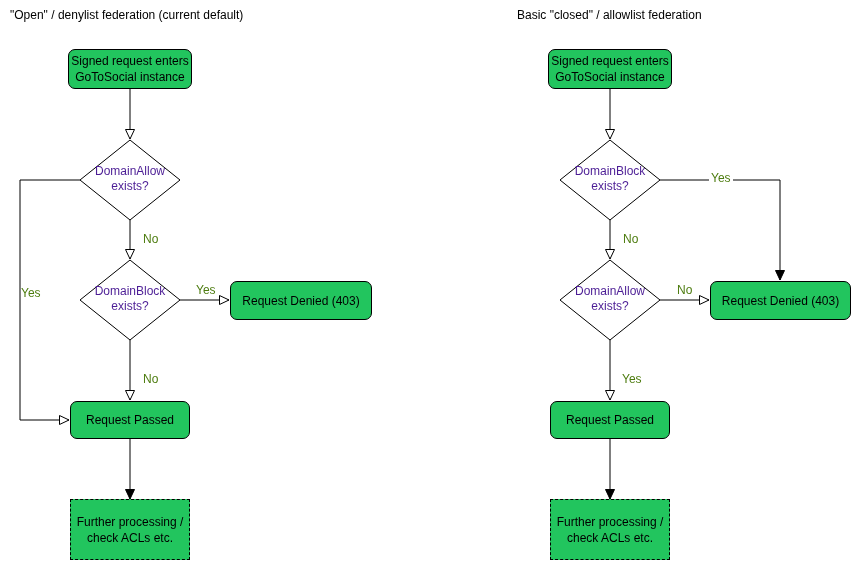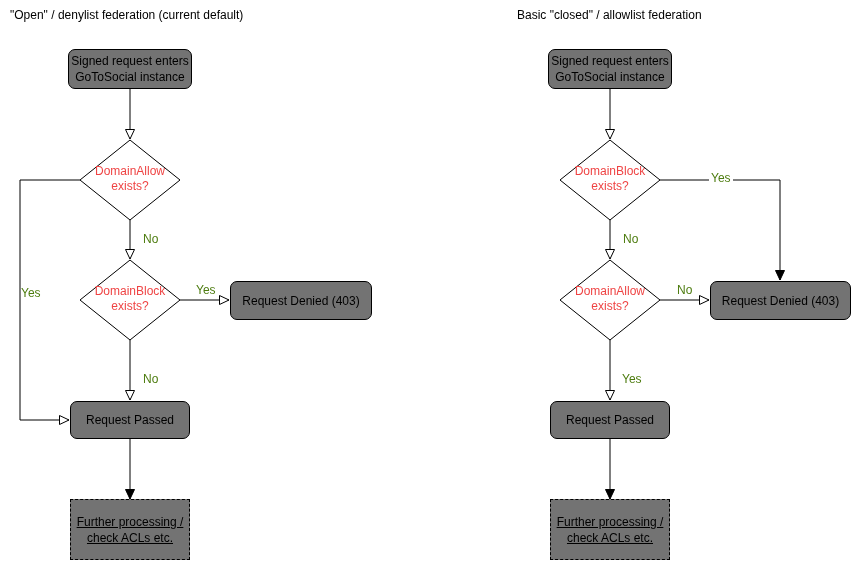--- a/index.html
+++ b/index.html
@@ -23,30 +23,30 @@
   .node {
     position: absolute;
     display: flex;
     align-items: center;
     justify-content: center;
     text-align: center;
     font-size: 12px;
     line-height: 16px;
     color: #000000;
     white-space: pre-line;
-    background: #737373;
+    background: #22c55e;
   }
   .rounded { border: 1px solid #000000; border-radius: 7px; }
-  .dashed  { border: 1px dashed #000000; text-decoration: underline; }
+  .dashed  { border: 1px dashed #000000; }
   .diamond-label {
     position: absolute;
     text-align: center;
     font-size: 12px;
     line-height: 15px;
-    color: #ef4444;
+    color: #4c1d95;
     white-space: pre-line;
   }
   .edge-label {
     position: absolute;
     font-size: 12px;
     line-height: 12px;
     color: #4d7c0f;
     white-space: nowrap;
   }
   .edge-label.on-line { background: #ffffff; padding: 0 2px; }

